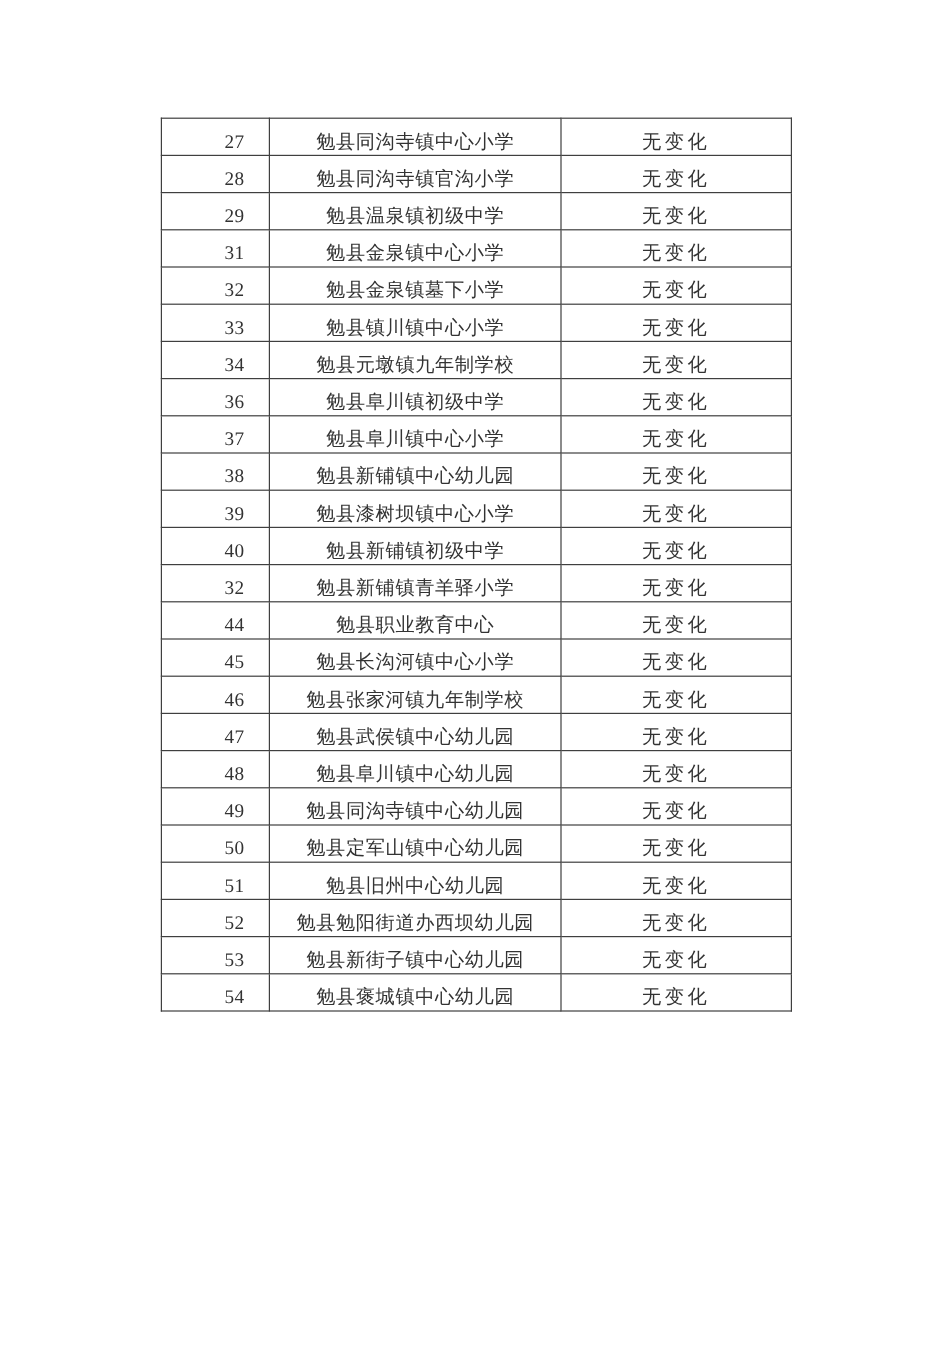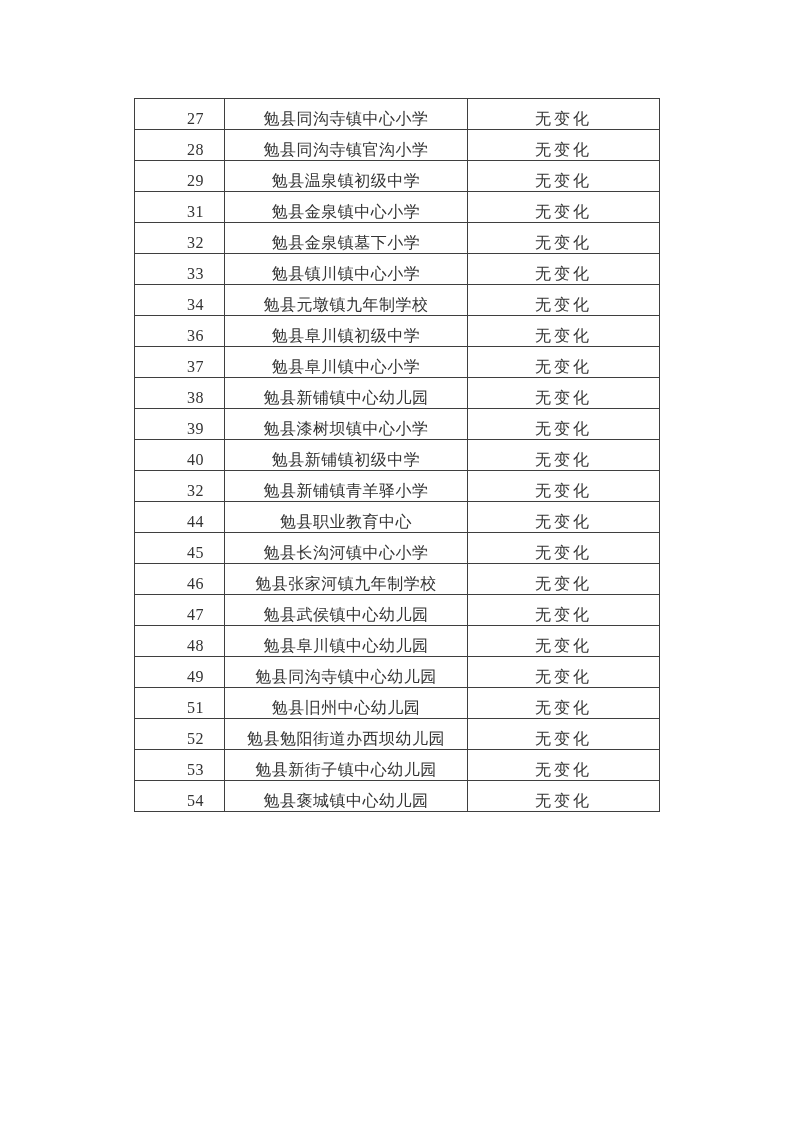--- a/index.html
+++ b/index.html
@@ -266,20 +266,31 @@
     </td>
     <td class="col-name">
       <span>勉县同沟寺镇中心幼儿园</span>
     </td>
     <td class="col-status">
       <span>无变化</span>
     </td>
   </tr>
         <tr class="row">
     <td class="col-no">
+      <span>50</span>
+    </td>
+    <td class="col-name">
+      <span>勉县定军山镇中心幼儿园</span>
+    </td>
+    <td class="col-status">
+      <span>无变化</span>
+    </td>
+  </tr>
+        <tr class="row">
+    <td class="col-no">
       <span>51</span>
     </td>
     <td class="col-name">
       <span>勉县旧州中心幼儿园</span>
     </td>
     <td class="col-status">
       <span>无变化</span>
     </td>
   </tr>
         <tr class="row">

